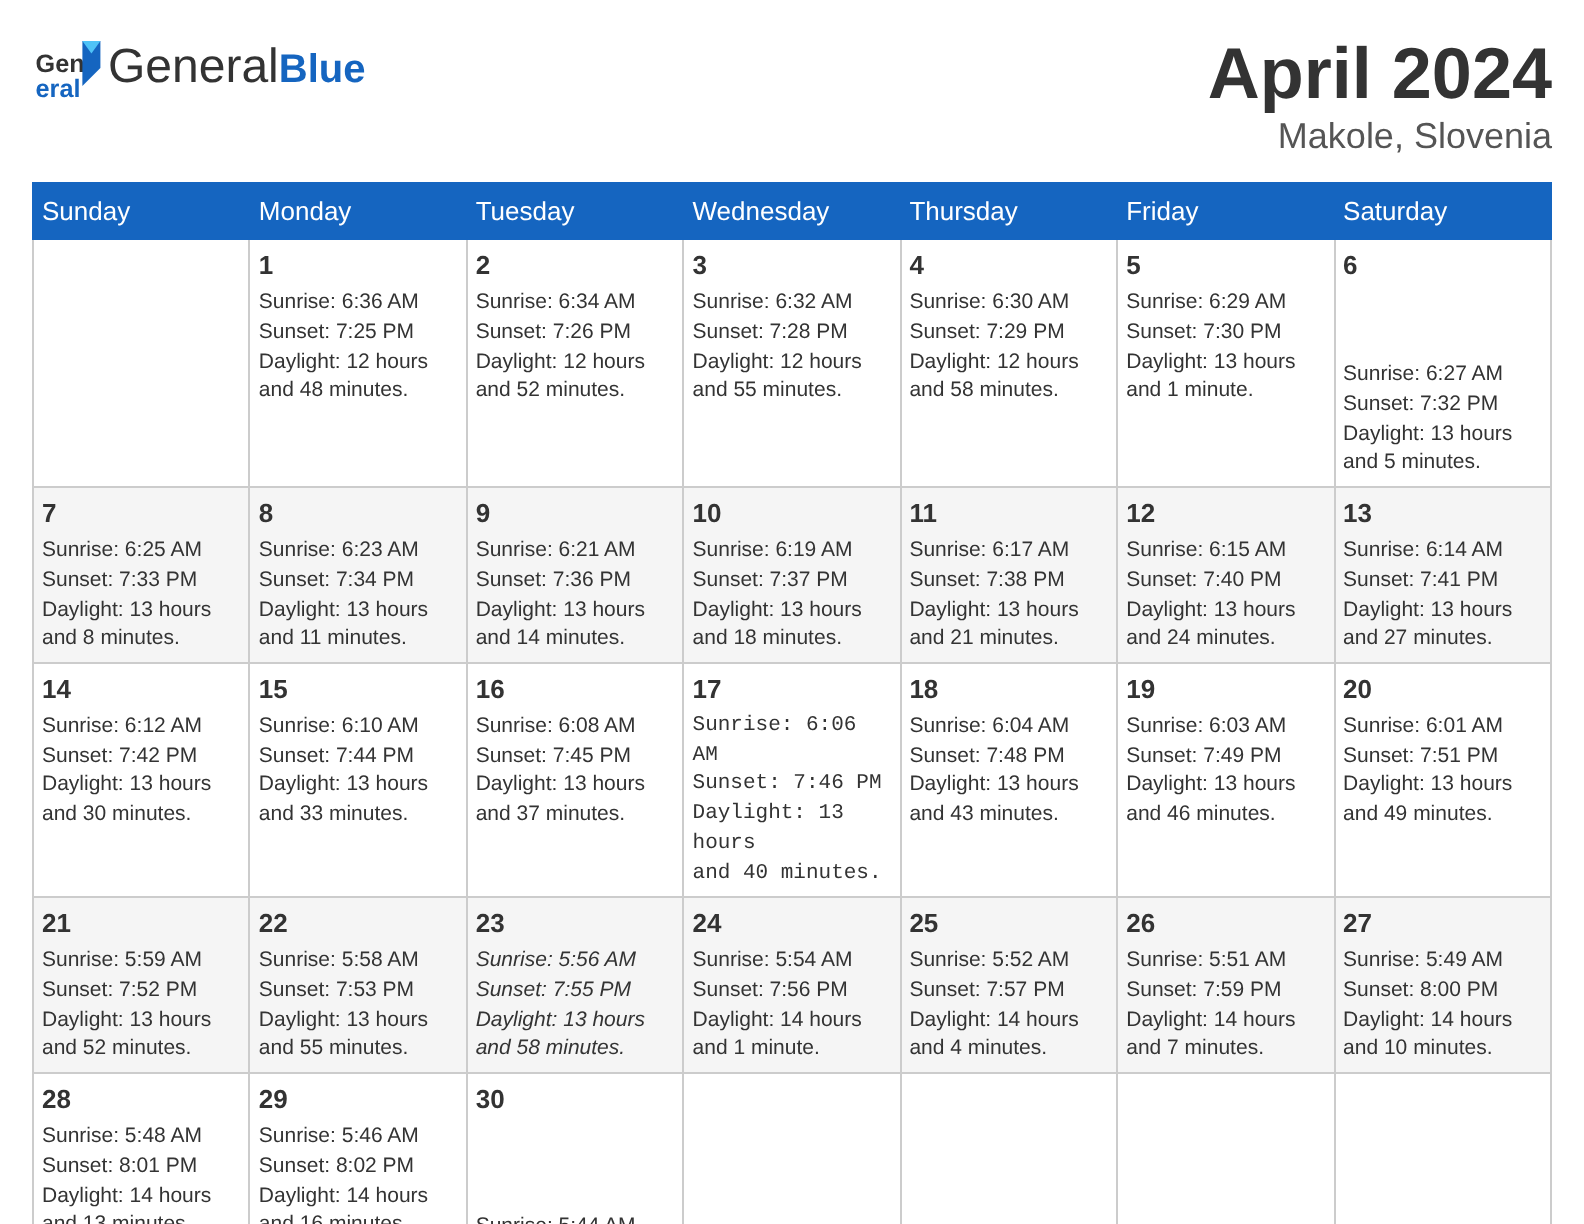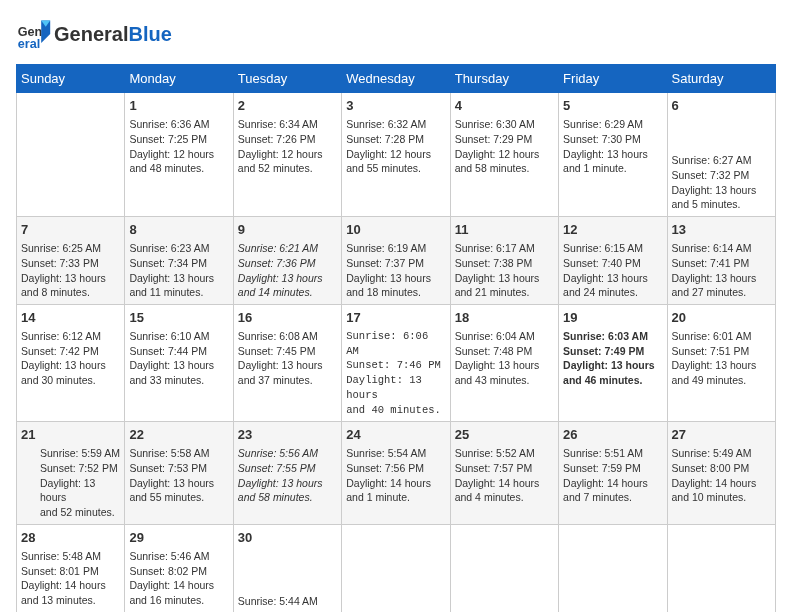--- a/index.html
+++ b/index.html
@@ -65,22 +65,26 @@
 
 <div class="header">
   <div class="logo">
     <svg class="logo-icon" viewBox="0 0 40 40" xmlns="http://www.w3.org/2000/svg">
       <text x="2" y="22" font-size="14" font-weight="bold" fill="#333">Gen</text>
       <text x="2" y="36" font-size="14" font-weight="bold" fill="#1565c0">eral</text>
       <polygon points="28,5 38,5 38,20 28,30" fill="#1565c0"></polygon>
       <polygon points="28,5 38,5 33,12" fill="#4fc3f7"></polygon>
     </svg>
     <div>
-      <span style="color:#333;font-size:20px;font-weight:bold;">General</span><span style="color:#1565c0;font-size:20px;font-weight:bold;">Blue</span>
+      <span style="color:#333;font-size:24px;font-weight:normal;">General</span><span style="color:#1565c0;font-size:20px;font-weight:bold;">Blue</span>
     </div>
+  </div>
+  <div class="title-block">
+    <h1>April 2024</h1>
+    <h2>Makole, Slovenia</h2>
   </div>
 </div>
 
 <table>
   <thead>
     <tr id="header-row">
         <th>Sunday</th>
         <th>Monday</th>
         <th>Tuesday</th>
         <th>Wednesday</th>
@@ -145,21 +149,21 @@
         </td>
         <td>
           <div class="day-number">8</div>
           <div class="day-info" style="white-space: pre-line;">Sunrise: 6:23 AM
 Sunset: 7:34 PM
 Daylight: 13 hours
 and 11 minutes.</div>
         </td>
         <td>
           <div class="day-number">9</div>
-          <div class="day-info" style="white-space: pre-line; font-style: italic;">Sunrise: 6:21 AM
+          <div class="day-info" style="white-space: pre-line;">Sunrise: 6:21 AM
 Sunset: 7:36 PM
 Daylight: 13 hours
 and 14 minutes.</div>
         </td>
         <td>
           <div class="day-number">10</div>
           <div class="day-info" style="white-space: pre-line;">Sunrise: 6:19 AM
 Sunset: 7:37 PM
 Daylight: 13 hours
 and 18 minutes.</div>
@@ -217,37 +221,37 @@
         </td>
         <td>
           <div class="day-number">18</div>
           <div class="day-info" style="white-space: pre-line;">Sunrise: 6:04 AM
 Sunset: 7:48 PM
 Daylight: 13 hours
 and 43 minutes.</div>
         </td>
         <td>
           <div class="day-number">19</div>
-          <div class="day-info" style="white-space: pre-line; font-weight: bold;">Sunrise: 6:03 AM
+          <div class="day-info" style="white-space: pre-line;">Sunrise: 6:03 AM
 Sunset: 7:49 PM
 Daylight: 13 hours
 and 46 minutes.</div>
         </td>
         <td>
           <div class="day-number">20</div>
           <div class="day-info" style="white-space: pre-line;">Sunrise: 6:01 AM
 Sunset: 7:51 PM
 Daylight: 13 hours
 and 49 minutes.</div>
         </td>
       </tr>
       <tr>
         <td>
           <div class="day-number">21</div>
-          <div class="day-info" style="white-space: pre-line; margin-left: 19px;">Sunrise: 5:59 AM
+          <div class="day-info" style="white-space: pre-line;">Sunrise: 5:59 AM
 Sunset: 7:52 PM
 Daylight: 13 hours
 and 52 minutes.</div>
         </td>
         <td>
           <div class="day-number">22</div>
           <div class="day-info" style="white-space: pre-line;">Sunrise: 5:58 AM
 Sunset: 7:53 PM
 Daylight: 13 hours
 and 55 minutes.</div>

